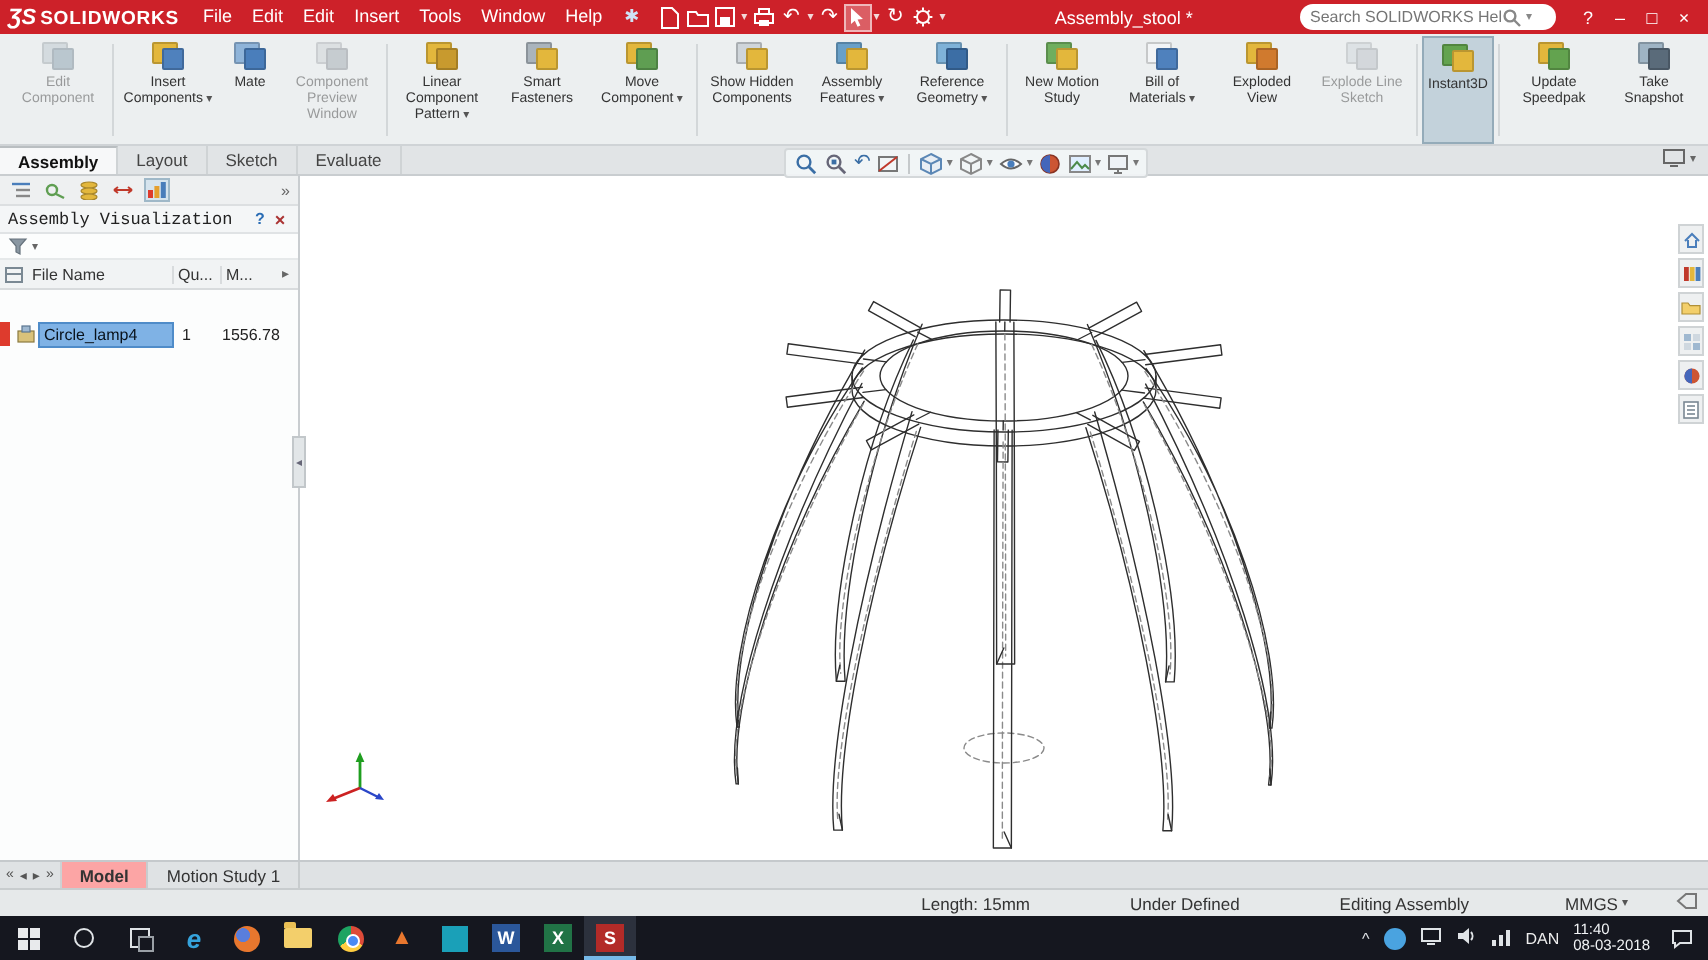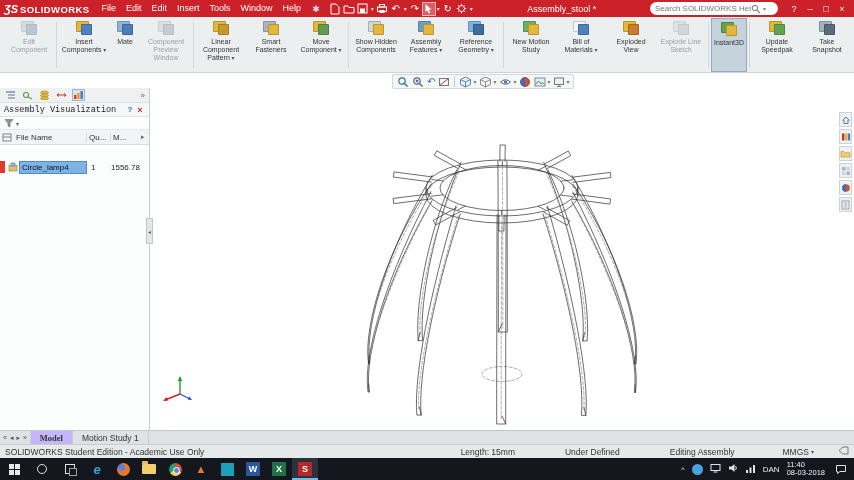--- a/index.html
+++ b/index.html
@@ -86,21 +86,21 @@
   .viewport svg.model { position:absolute; left:0; top:0; pointer-events:none; }
   .triad { position:absolute; left:10px; top:286px; }
 
   .taskpane { position:absolute; right:1px; top:24px; width:14px; display:flex; flex-direction:column; gap:2px; }
   .tp-icon { width:13px; height:15px; background:#eef0f1; border:1px solid #cfd3d5; display:flex; align-items:center; justify-content:center; }
 
   
   .modeltabs { position:absolute; bottom:36px; left:0; right:0; height:14px; background:#dfe2e4; border-top:1px solid #c5c9cc; display:flex; align-items:stretch; font-size:8.5px; }
   .mt-nav { display:flex; align-items:center; padding:0 3px; gap:3px; color:#555; font-size:7px; border-right:1px solid #cdd1d3; }
   .mtab { padding:0 9px; display:flex; align-items:center; border-right:1px solid #c8ccce; color:#333; }
-  .mtab.active { background:#c4b5fd; font-weight:bold;font-family:Liberation Serif, serif; }
+  .mtab.active { background:#fca5a5; font-weight:bold; }
 
   
   .statusbar { position:absolute; bottom:22px; left:0; right:0; height:14px; background:#e6e9ea; border-top:1px solid #c8ccce; display:flex; align-items:center; font-size:8.5px; color:#333; padding:0 5px; }
   .sb-right { margin-left:auto; display:flex; align-items:center; }
   .sb-item { margin-left:26px; white-space:nowrap;padding-left:24px; }
   .sb-units { margin-left:48px; display:flex; align-items:center; gap:2px; }
   .sb-units .ucaret { font-size:6px; color:#555; }
   .sb-icon { margin-left:24px; }
 
   
@@ -284,20 +284,33 @@
     <div class="ritem">
       <span class="ricon" style="--a:#e3b73c;--b:#63a34f"></span>
       <span class="rlabel">Update Speedpak</span>
     </div>
     <div class="ritem">
       <span class="ricon" style="--a:#9fb4c4;--b:#5a6b7a"></span>
       <span class="rlabel">Take Snapshot</span>
     </div>
   </div>
 
+  <div class="tabrow">
+    <span class="ctab active">Assembly</span>
+    <span class="ctab">Layout</span>
+    <span class="ctab">Sketch</span>
+    <span class="ctab">Evaluate</span>
+    <span class="capture">
+      <svg width="12" height="10">
+          <rect x="1" y="1" width="10" height="6.5" fill="none" stroke="#666" stroke-width="1"></rect>
+          <line x1="4" y1="9" x2="8" y2="9" stroke="#666" stroke-width="1"></line>
+        </svg>
+      <span class="fcaret">▾</span>
+    </span>
+  </div>
 
   <div class="headsup">
     <span class="hu">
       <svg width="12" height="12">
           <circle cx="5" cy="5" r="3.2" fill="none" stroke="#3a6ea5" stroke-width="1.2"></circle>
           <line x1="7.4" y1="7.4" x2="10.6" y2="10.6" stroke="#3a6ea5" stroke-width="1.4"></line>
         </svg>
     </span>
     <span class="hu">
       <svg width="12" height="12">
@@ -562,21 +575,20 @@
       <span>«</span>
       <span>◂</span>
       <span>▸</span>
       <span>»</span>
     </span>
     <span class="mtab active">Model</span>
     <span class="mtab">Motion Study 1</span>
   </div>
 
   <div class="statusbar">
-    <span>SOLIDWORKS Student Edition - Academic Use Only</span>
     <span class="sb-right">
       <span class="sb-item">Length: 15mm</span>
       <span class="sb-item">Under Defined</span>
       <span class="sb-item">Editing Assembly</span>
       <span class="sb-units">
         <span>MMGS</span>
         <span class="ucaret">▾</span>
       </span>
       <span class="sb-icon">
         <svg width="11" height="9">

